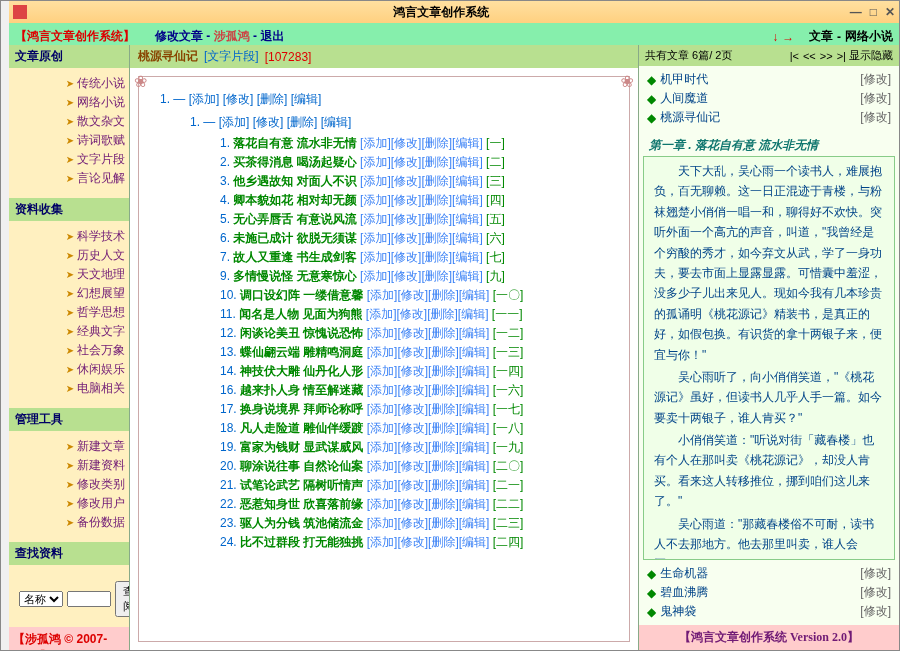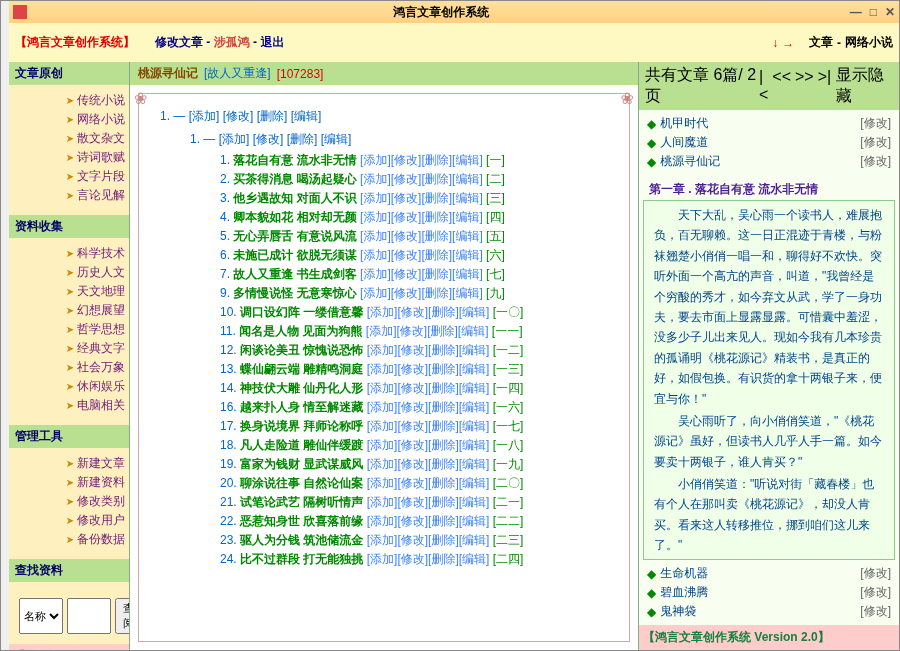--- a/index.html
+++ b/index.html
@@ -3,35 +3,35 @@
 <meta charset="utf-8">
 <style>
 * { margin: 0; padding: 0; box-sizing: border-box; }
 body { font-family: "Microsoft YaHei", SimSun, sans-serif; font-size: 12px; background: #f0f0f0; overflow: hidden; }
 .window { width: 900px; height: 651px; display: flex; flex-direction: column; border: 1px solid #888; padding-left: 8px; }
 .titlebar { height: 22px; background: linear-gradient(#ffe0a0, #ffd080); display: flex; align-items: center; justify-content: space-between; padding: 0 4px; }
 .titlebar-icon { width: 14px; height: 14px; background: #d44; margin-right: 6px; }
 .titlebar-title { flex: 1; text-align: center; font-weight: bold; }
 .titlebar-btns { display: flex; gap: 8px; }
 .titlebar-btn { cursor: pointer; font-weight: bold; color: #555; }
-.toolbar { height: 39px; background: #fef9c3; display: flex; align-items: center; padding: 0 6px; font-weight: bold; }
+.toolbar { height: 22px; background: #86efac; display: flex; align-items: flex-end; padding: 0 6px; font-weight: bold; }
 .toolbar-left { color: #d00; }
 .toolbar-mid { margin-left: 20px; }
 .toolbar-mid .blue { color: #008; }
 .toolbar-mid .redish { color: #c44; }
 .toolbar-right { margin-left: auto; display: flex; align-items: center; gap: 4px; }
 .arrow { color: #d00; cursor: pointer; }
 .body { flex: 1; display: flex; overflow: hidden; }
 .sidebar { width: 120px; background: #fff0c0; display: flex; flex-direction: column; }
 .side-section-h { background: #b8e090; padding: 3px 6px; font-weight: bold; color: #006; }
 .side-items { padding: 6px 4px 10px 30px; }
 .side-item { color: #701a75; padding: 1px 0; cursor: pointer; text-align: right; }
 .side-item::before { content: "➤ "; color: #c80; font-size: 10px; }
 .search-area { padding: 10px; }
-.search-row { display: flex; gap: 4px; margin-top: 6px; }
+.search-row { display: flex; gap: 4px; align-items: center; margin-top: 6px; }
 .search-row select, .search-row input { font-size: 11px; }
 .search-row button { font-size: 11px; padding: 1px 6px; }
 .side-footer { margin-top: auto; background: #ffcccc; padding: 4px; text-align: left; color: #d00; font-weight: bold; }
 .center { flex: 1; display: flex; flex-direction: column; background: #fff; border-left: 1px solid #8a8; border-right: 1px solid #8a8; }
 .center-head { background: #b8e090; padding: 3px 8px; display: flex; align-items: center; gap: 6px; }
 .center-head .title { color: #840; font-weight: bold; }
 .center-head .link { color: #06c; cursor: pointer; }
 .center-head .count { color: #d00; }
 .center-body { flex: 1; overflow: auto; padding: 20px 10px 10px 30px; background: #fff; position: relative; }
 .deco-border { position: absolute; inset: 8px; border: 1px solid #caa; pointer-events: none; }
@@ -40,32 +40,32 @@
 .tree-l2 { margin-left: 30px; padding: 3px 0; }
 .tree-l3 { margin-left: 60px; padding: 1px 0; white-space: nowrap; }
 .num { color: #06c; }
 .dash { color: #06c; }
 .act { color: #06c; cursor: pointer; }
 .chap-title { color: #080; font-weight: bold; }
 .ops { color: #3b82f6; }
 .ops span { cursor: pointer; }
 .tag { color: #080; }
 .right { width: 260px; display: flex; flex-direction: column; background: #f8fff0; }
-.right-head { background: #b8e090; padding: 3px 6px; display: flex; align-items: center; font-size: 16px; }
+.right-head { background: #b8e090; padding: 3px 6px; display: flex; align-items: center; font-size: 11px; }
 .right-head .pager { margin-left: auto; display: flex; gap: 4px; }
 .pager span { cursor: pointer; }
 .article-list { padding: 4px 8px; }
 .article-item { display: flex; align-items: center; padding: 1px 0; }
 .article-item .dot { color: #080; margin-right: 4px; }
 .article-item .name { color: #048; cursor: pointer; }
 .article-item .mod { margin-left: auto; color: #666; cursor: pointer; }
-.chapter-title { color: #4c1d95; font-weight: bold; padding: 6px 10px 2px; }
+.chapter-title { color: #0f766e; font-weight: bold; padding: 6px 10px 2px; font-style: italic; }
 .story { flex: 1; overflow: auto; padding: 4px 10px; color: #048; line-height: 1.7; background: #f0ffe8; border: 1px solid #8c8; margin: 0 4px; }
 .story p { text-indent: 2em; margin-bottom: 2px; }
-.right-footer { background: #ffcccc; padding: 4px; text-align: left; color: #15803d; font-weight: bold; }
+.right-footer { background: #ffcccc; padding: 4px; text-align: center; color: #701a75; font-weight: bold; font-family: Liberation Serif, serif; }
 </style>
 </head>
 <body>
 
 <div class="window">
   <div class="titlebar">
     <div class="titlebar-icon"></div>
     <div class="titlebar-title">鸿言文章创作系统</div>
     <div class="titlebar-btns">
       <span class="titlebar-btn">—</span>
@@ -131,21 +131,21 @@
           <input type="text" size="4" style="">
           <button>查阅</button>
         </div>
       </div>
       <div class="side-footer">【涉孤鸿 © 2007-2010】</div>
     </div>
 
     <div class="center">
       <div class="center-head">
         <span class="title">桃源寻仙记</span>
-        <span class="link">[故人又重逢]</span>
+        <span class="link">[文字片段]</span>
         <span class="count">[107283]</span>
       </div>
       <div class="center-body">
         <div class="deco-border"></div>
         <div class="deco-corner" style="top:4px;left:4px">❀</div>
         <div class="deco-corner" style="top:4px;right:4px">❀</div>
         <div class="tree-l1">
           <span class="num">1.</span>
           <span class="dash">—</span>
           <span class="act">[添加]</span>

